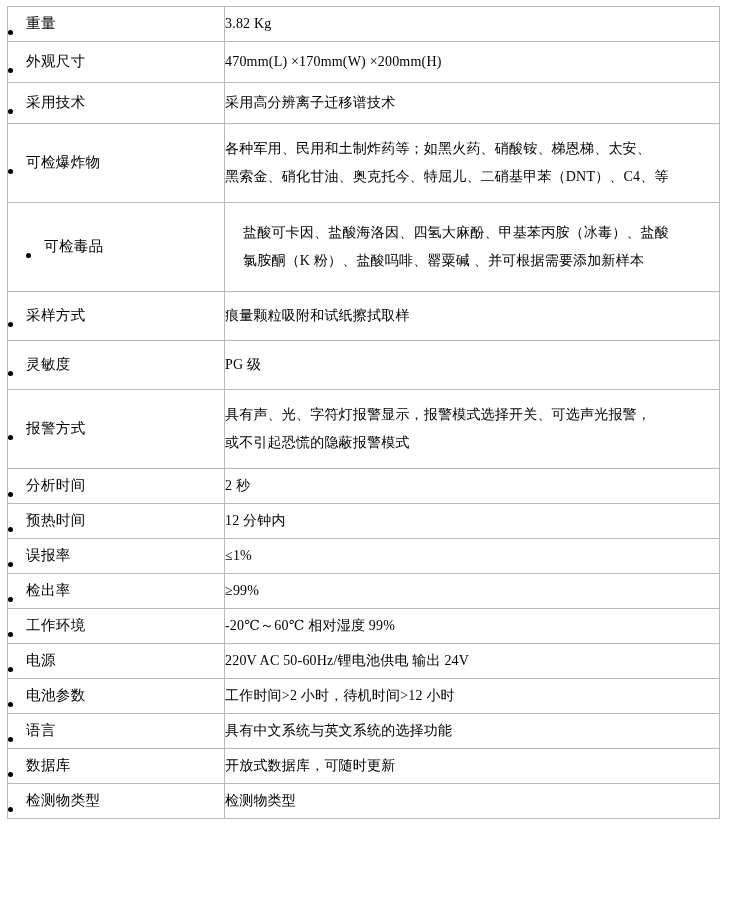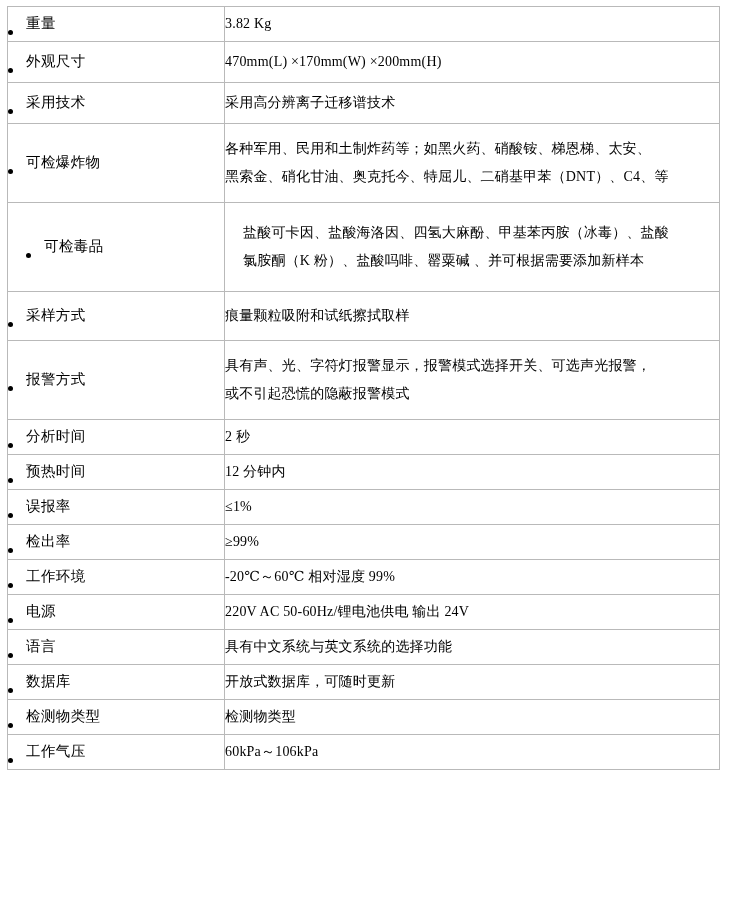--- a/index.html
+++ b/index.html
@@ -159,20 +159,33 @@
             <span class="bullet"></span>
             <span class="label-text">采样方式</span>
           </div>
         </td>
         <td class="value-cell">
           <div class="value-text multi-line tight">
             <span>痕量颗粒吸附和试纸擦拭取样</span>
           </div>
         </td>
       </tr>
+      <tr class="r-h48">
+        <td class="label-cell">
+          <div class="label-inner">
+            <span class="bullet"></span>
+            <span class="label-text">灵敏度</span>
+          </div>
+        </td>
+        <td class="value-cell">
+          <div class="value-text multi-line tight">
+            <span>PG 级</span>
+          </div>
+        </td>
+      </tr>
       <tr class="r-h78">
         <td class="label-cell">
           <div class="label-inner">
             <span class="bullet"></span>
             <span class="label-text">报警方式</span>
           </div>
         </td>
         <td class="value-cell">
           <div class="value-text multi-line">
             <span>具有声、光、字符灯报警显示，报警模式选择开关、可选声光报警，</span>
@@ -255,20 +268,33 @@
         <td class="value-cell">
           <div class="value-text multi-line tight">
             <span>220V AC 50-60Hz/锂电池供电 输出 24V</span>
           </div>
         </td>
       </tr>
       <tr class="r-h34">
         <td class="label-cell">
           <div class="label-inner">
             <span class="bullet"></span>
+            <span class="label-text">电池参数</span>
+          </div>
+        </td>
+        <td class="value-cell">
+          <div class="value-text multi-line tight">
+            <span>工作时间&gt;2 小时，待机时间&gt;12 小时</span>
+          </div>
+        </td>
+      </tr>
+      <tr class="r-h34">
+        <td class="label-cell">
+          <div class="label-inner">
+            <span class="bullet"></span>
             <span class="label-text">语言</span>
           </div>
         </td>
         <td class="value-cell">
           <div class="value-text multi-line tight">
             <span>具有中文系统与英文系统的选择功能</span>
           </div>
         </td>
       </tr>
       <tr class="r-h34">
@@ -287,30 +313,17 @@
       <tr class="r-h34">
         <td class="label-cell">
           <div class="label-inner">
             <span class="bullet"></span>
             <span class="label-text">检测物类型</span>
           </div>
         </td>
         <td class="value-cell">
           <div class="value-text multi-line tight">
             <span>检测物类型</span>
-          </div>
-        </td>
-      </tr>
-      <tr class="r-h34">
-        <td class="label-cell">
-          <div class="label-inner">
-            <span class="bullet"></span>
-            <span class="label-text">工作气压</span>
-          </div>
-        </td>
-        <td class="value-cell">
-          <div class="value-text multi-line tight">
-            <span>60kPa～106kPa</span>
           </div>
         </td>
       </tr>
     </tbody>
 </table>
 
 </body></html>

